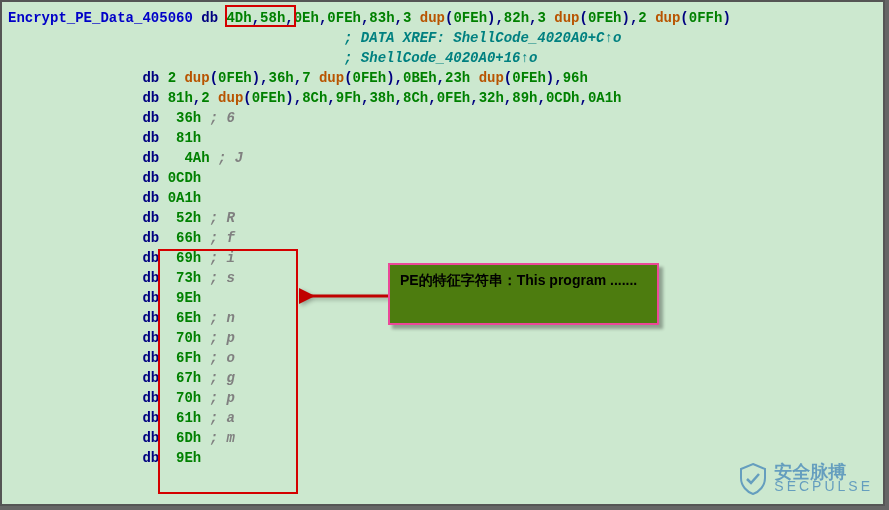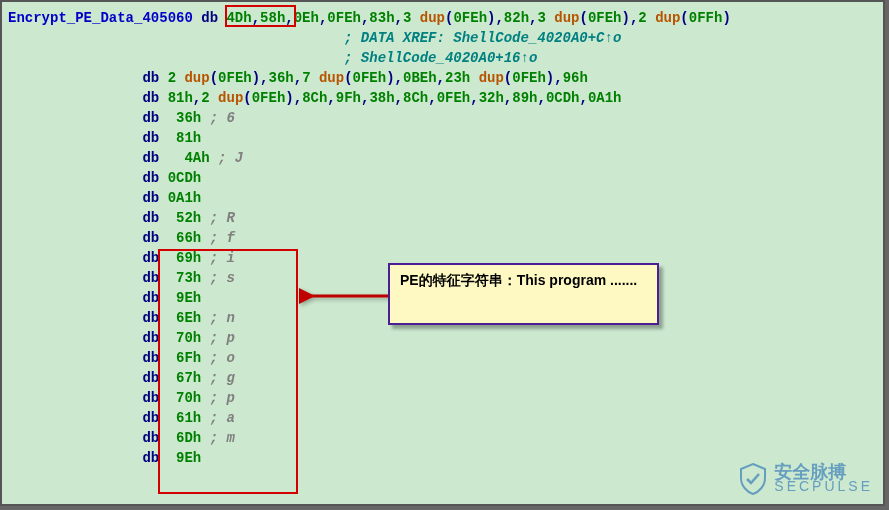--- a/index.html
+++ b/index.html
@@ -34,22 +34,22 @@
   .redbox{
     position:absolute;border:2px solid #d40000;
     pointer-events:none;
   }
   #box-top{left:223px;top:3px;width:67px;height:18px;}
   #box-list{left:156px;top:247px;width:136px;height:241px;}
 
   .callout{
     position:absolute;left:386px;top:261px;
     width:247px;height:46px;
-    background:#fef9c3;
-    border:2px solid #4c1d95;
+    background:#4d7c0f;
+    border:2px solid #ec4899;
     box-shadow:4px 4px 3px rgba(0,0,0,0.3);
     padding:6px 10px;
     font-family:"Microsoft YaHei",Arial,sans-serif;
     font-size:14px;line-height:18px;
     color:#000;font-weight:bold;
   }
   #arrow{position:absolute;left:297px;top:284px;width:92px;height:20px;filter:drop-shadow(2px 2px 2px rgba(0,0,0,0.3));}
 
   .watermark{
     position:absolute;right:10px;bottom:8px;

